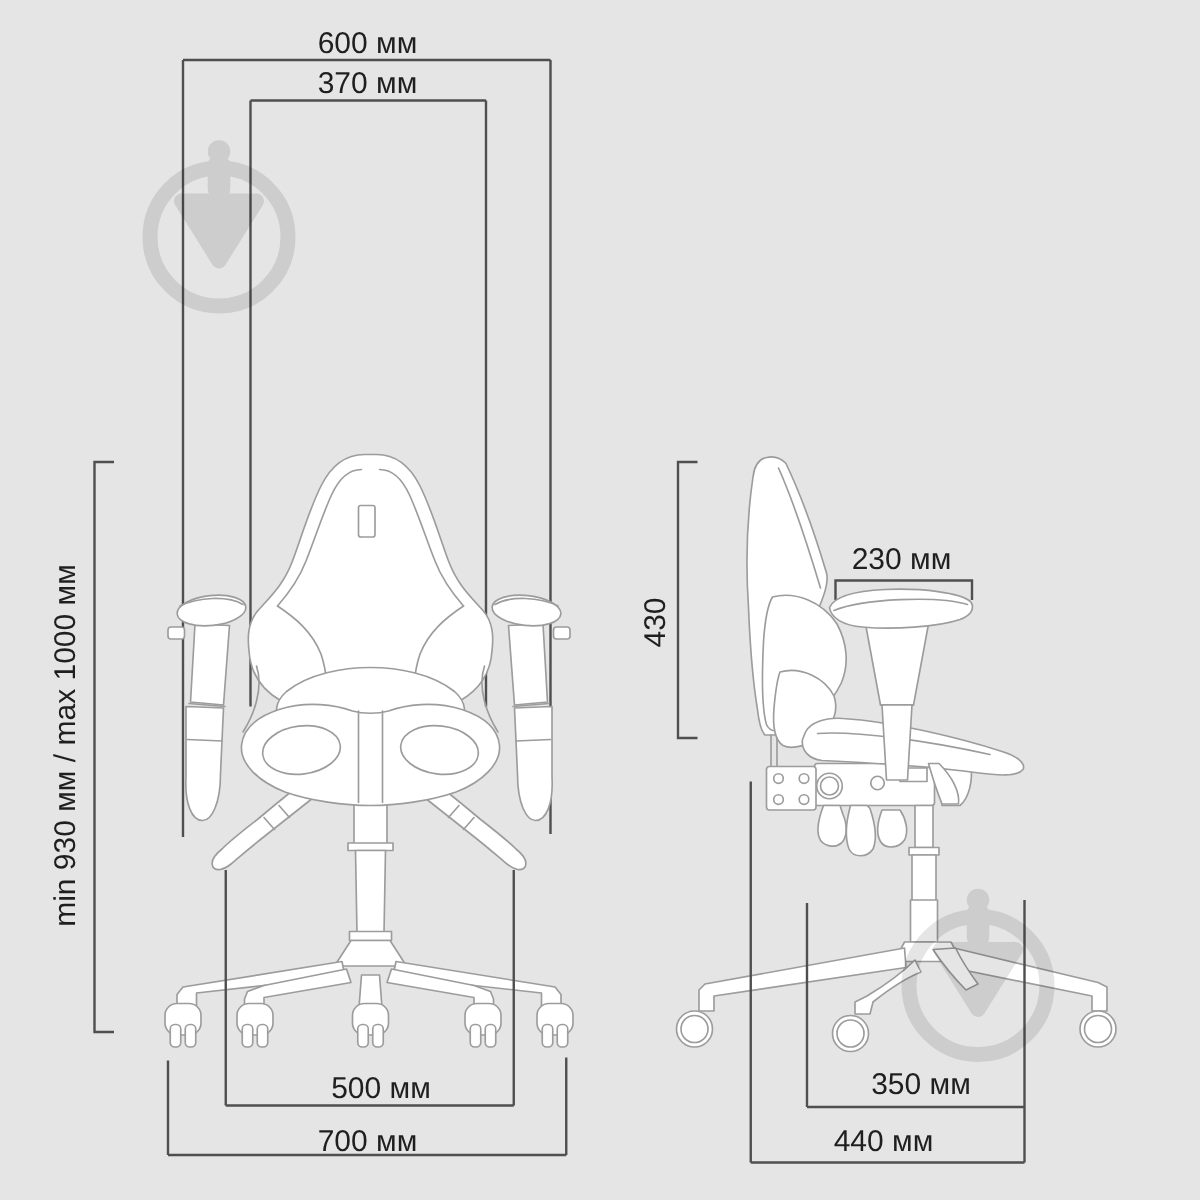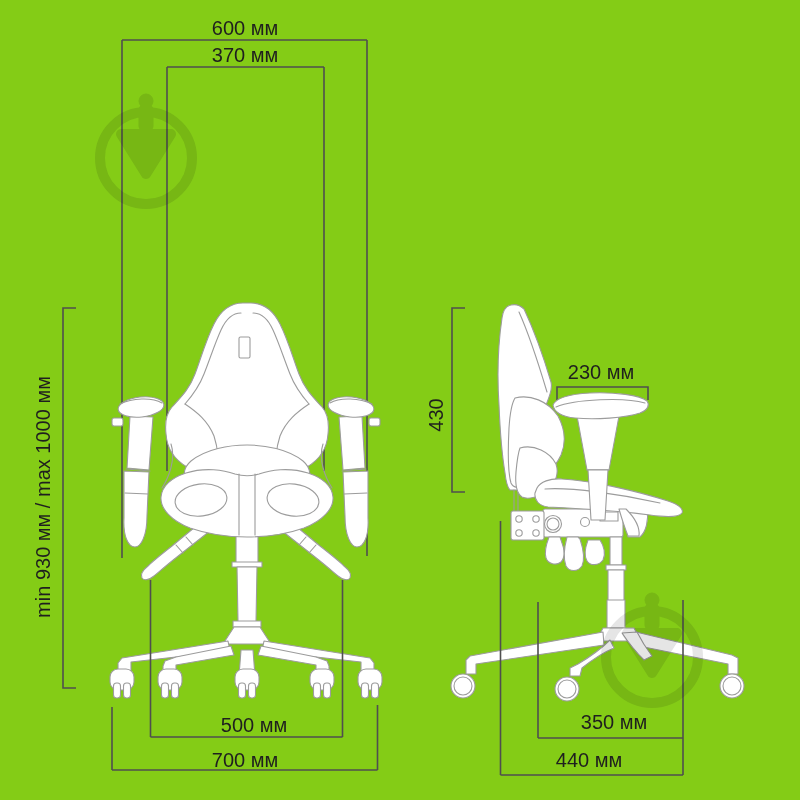--- a/index.html
+++ b/index.html
@@ -1,16 +1,16 @@
 <!DOCTYPE html>
 <html><head>
 <meta charset="utf-8">
 <style>
   html,body{margin:0;padding:0;background:#fff;}
-  .stage{position:relative;width:800px;height:800px;background:#84cc16;overflow:hidden;
+  .stage{position:relative;width:800px;height:800px;background:#e5e5e5;overflow:hidden;
          font-family:"Liberation Sans", sans-serif;}
   svg{display:block}
   .chair{stroke:#9c9c9c;stroke-width:1.1;fill:none;stroke-linejoin:round;stroke-linecap:round;}
   .chair-f{stroke:#9c9c9c;stroke-width:1.1;fill:#ffffff;stroke-linejoin:round;}
   .dim{stroke:#4f4f4f;stroke-width:1.6;fill:none;stroke-linecap:butt;}
   .lbl{fill:#1f1f1f;font-size:20px;font-family:"Liberation Sans", sans-serif;}
   .wm{opacity:0.18;mix-blend-mode:multiply;}
   .wm *{stroke:#6b6b6b;}
   .wm .wm-fill{fill:#6b6b6b;}
 </style>

